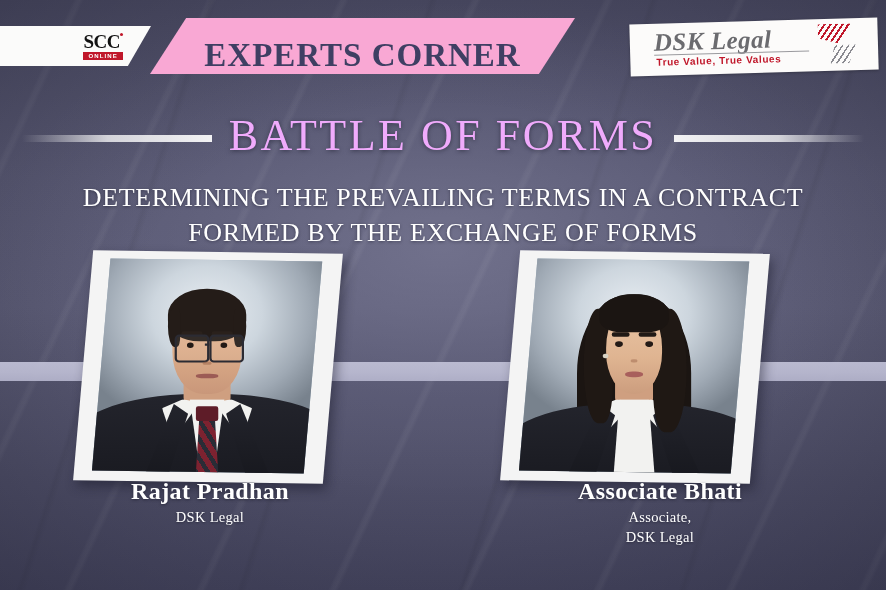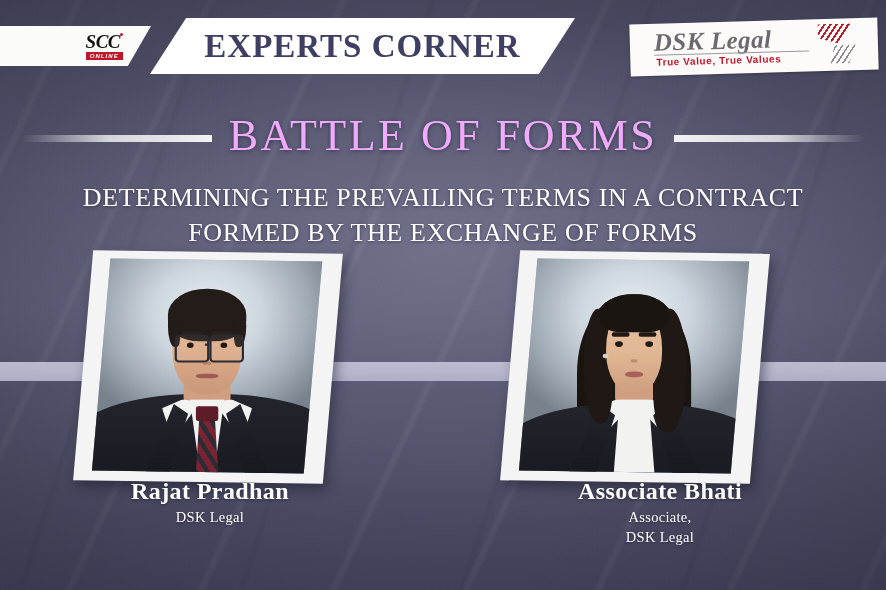--- a/index.html
+++ b/index.html
@@ -70,21 +70,21 @@
   .scc-banner {
     position: absolute;
     left: -14px; top: 26px;
     width: 165px; height: 40px;
     background: #fbfbfa;
     clip-path: polygon(0 0, 100% 0, 86% 100%, 0 100%);
     display: flex; align-items: center; justify-content: flex-end;
     padding-right: 28px;
     box-sizing: border-box;
   }
-  .scc-logo { display: flex; align-items: center; gap: 1px; font-style: italic; }
+  .scc-logo { display: flex; align-items: center; gap: 1px; }
   .scc-mark { display: flex; flex-direction: column; align-items: stretch; line-height: 1; }
   .scc-word {
     font-family: "Liberation Serif", serif;
     font-weight: bold;
     font-size: 19px;
     letter-spacing: -0.5px;
     color: #111;
     position: relative;
     padding-right: 3px;
   }
@@ -110,23 +110,23 @@
     font-weight: bold;
     color: #111;
     letter-spacing: 0.5px;
     margin-left: 2px;
   }
 
   .experts-banner {
     position: absolute;
     left: 150px; top: 18px;
     width: 425px; height: 56px;
-    background: #ffffff;
+    background: #f9a8d4;
     clip-path: polygon(8.5% 0, 100% 0, 91.5% 100%, 0 100%);
-    display: flex; align-items: center; justify-content: center;
+    display: flex; align-items: flex-end; justify-content: center;
   }
   .experts-text {
     font-family: "Liberation Serif", serif;
     font-size: 33px;
     font-weight: bold;
     letter-spacing: 1px;
     color: #3f3f63;
     white-space: nowrap;
   }
 

